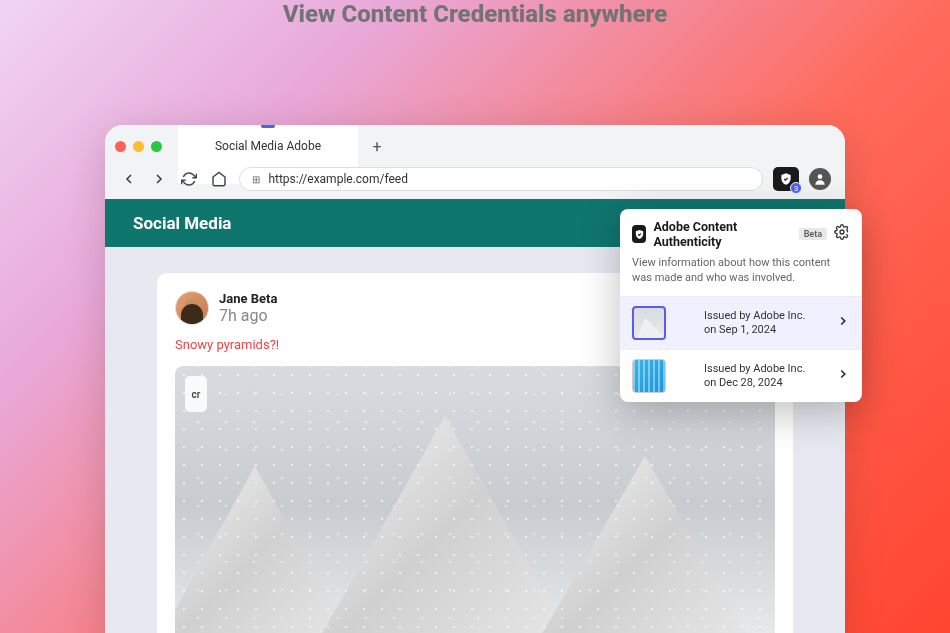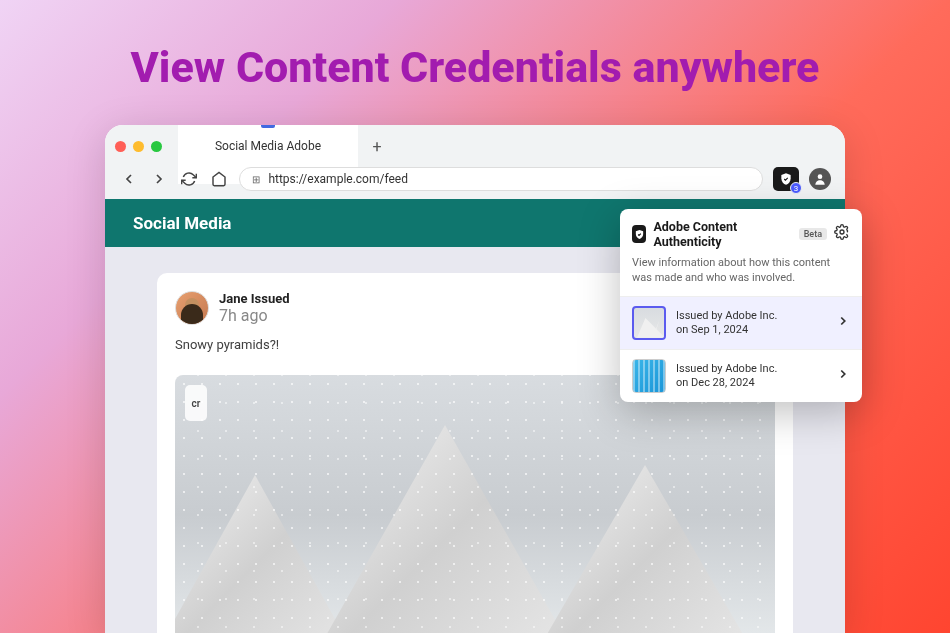--- a/index.html
+++ b/index.html
@@ -1,18 +1,18 @@
 <!DOCTYPE html>
 <html><head>
 <meta charset="utf-8">
 <style>
 * { margin: 0; padding: 0; box-sizing: border-box; font-family: -apple-system, BlinkMacSystemFont, 'Segoe UI', Roboto, sans-serif; }
 body { width: 950px; height: 633px; overflow: hidden; background: linear-gradient(135deg, #f0d4f5 0%, #e8a8d8 25%, #ff6b5b 60%, #ff4530 100%); position: relative; }
 
-.hero-title { text-align: center; padding-top: 42px; font-size: 43px; font-weight: 800; color: #a21caf; }
+.hero-title { text-align: center; font-size: 24px; font-weight: 800; color: #737373; }
 
 .browser-frame { position: absolute; top: 125px; left: 105px; width: 740px; height: 510px; background: #fff; border-radius: 18px 18px 0 0; box-shadow: 0 8px 40px rgba(0,0,0,0.15); overflow: hidden; }
 
 .browser-chrome { background: #f1f3f4; padding: 0; }
 .tab-bar { display: flex; align-items: center; height: 36px; padding: 6px 10px 0 10px; gap: 8px; }
 .traffic-lights { display: flex; gap: 7px; margin-right: 8px; }
 .traffic-light { width: 11px; height: 11px; border-radius: 50%; }
 .tl-red { background: #ff5f57; }
 .tl-yellow { background: #febc2e; }
 .tl-green { background: #28c840; }
@@ -35,21 +35,21 @@
 .site-nav { display: flex; align-items: center; gap: 6px; font-size: 13px; }
 
 .feed-area { background: #e8e8f0; padding: 26px 52px; height: 100%; }
 .post-card { background: #fff; border-radius: 10px; padding: 18px; }
 .post-header { display: flex; align-items: center; gap: 10px; margin-bottom: 12px; }
 .avatar { width: 34px; height: 34px; border-radius: 50%; background: linear-gradient(135deg, #e8a070, #c47850); border: 1px solid #ddd; position: relative; overflow: hidden; }
 .avatar::after { content: ''; position: absolute; bottom: -2px; left: 50%; transform: translateX(-50%); width: 22px; height: 22px; background: #3a2a1a; border-radius: 50% 50% 0 0; }
 .avatar::before { content: ''; position: absolute; top: 6px; left: 50%; transform: translateX(-50%); width: 14px; height: 14px; background: #c49060; border-radius: 50%; }
 .post-author { font-size: 13px; font-weight: 700; color: #222; }
 .post-time { font-size: 16px; color: #888; }
-.post-text { font-size: 13px; color: #404040; margin-bottom: 23px; }
+.post-text { font-size: 13px; color: #ef4444; margin-bottom: 14px; }
 .post-image { position: relative; width: 100%; height: 280px; border-radius: 8px; overflow: hidden; background: linear-gradient(180deg, #d8dce0 0%, #c8ccd0 50%, #e8ecee 100%); }
 .cr-badge { position: absolute; top: 10px; left: 10px; width: 22px; height: 36px; background: rgba(255,255,255,0.85); border-radius: 5px; display: flex; align-items: center; justify-content: center; font-size: 10px; font-weight: 600; color: #444; z-index: 2; }
 .pyramid { position: absolute; bottom: 0; background: linear-gradient(135deg, #f5f5f5 0%, #d0d0d0 50%, #e8e8e8 100%); }
 .pyr1 { left: -20px; width: 200px; height: 180px; clip-path: polygon(50% 0, 0 100%, 100% 100%); }
 .pyr2 { left: 140px; width: 260px; height: 230px; clip-path: polygon(50% 0, 0 100%, 100% 100%); }
 .pyr3 { left: 360px; width: 220px; height: 190px; clip-path: polygon(50% 0, 0 100%, 100% 100%); }
 .snow-overlay { position: absolute; inset: 0; background-image: radial-gradient(circle, rgba(255,255,255,0.9) 1px, transparent 1px), radial-gradient(circle, rgba(255,255,255,0.7) 1px, transparent 1px); background-size: 18px 18px, 28px 28px; background-position: 0 0, 9px 14px; opacity: 0.7; }
 
 .popup { position: absolute; top: 209px; left: 620px; width: 242px; background: #fff; border-radius: 8px; box-shadow: 0 10px 40px rgba(0,0,0,0.25); overflow: hidden; z-index: 10; }
 .popup-header { display: flex; align-items: center; gap: 7px; padding: 10px 12px 6px 12px; }
@@ -59,21 +59,21 @@
 .popup-gear { margin-left: auto; cursor: pointer; color: #333; }
 .popup-desc { font-size: 11px; color: #666; padding: 0 12px 10px 12px; line-height: 1.4; }
 .cred-item { display: flex; align-items: center; gap: 10px; padding: 9px 12px; cursor: pointer; border-top: 1px solid #eee; }
 .cred-item.active { background: #f0f0ff; }
 .cred-thumb { width: 34px; height: 34px; border-radius: 4px; border: 1px solid #ccc; overflow: hidden; position: relative; flex-shrink: 0; }
 .cred-item.active .cred-thumb { border: 2px solid #5b5bef; }
 .thumb-pyr { background: linear-gradient(180deg, #d8dce0, #e8e8e8); }
 .thumb-pyr::after { content: ''; position: absolute; bottom: 0; left: 3px; width: 28px; height: 22px; background: #f0f0f0; clip-path: polygon(30% 10%, 0 100%, 60% 100%, 80% 20%, 55% 100%, 100% 100%); }
 .thumb-blue { background: linear-gradient(135deg, #3ab5e8, #1a95d8); }
 .thumb-blue::after { content: ''; position: absolute; inset: 0; background: repeating-linear-gradient(90deg, rgba(255,255,255,0.4) 0 2px, transparent 2px 5px); }
-.cred-text { flex: 1; }
+.cred-text { flex: 1; margin-left: 28px; }
 .cred-issuer { font-size: 11px; color: #333; line-height: 1.3; }
 .cred-date { font-size: 11px; color: #333; }
 .cred-arrow { color: #333; }
 </style>
 </head>
 <body>
 
 <h1 class="hero-title">View Content Credentials anywhere</h1>
 
 <div class="browser-frame">
@@ -141,21 +141,21 @@
         </svg>
       <span>H</span>
     </div>
   </div>
 
   <div class="feed-area">
     <div class="post-card">
       <div class="post-header">
         <div class="avatar"></div>
         <div>
-          <div class="post-author">Jane Issued</div>
+          <div class="post-author">Jane Beta</div>
           <div class="post-time">7h ago</div>
         </div>
       </div>
       <div class="post-text">Snowy pyramids?!</div>
       <div class="post-image">
         <div class="cr-badge">cr</div>
         <div class="pyramid pyr1"></div>
         <div class="pyramid pyr2"></div>
         <div class="pyramid pyr3"></div>
         <div class="snow-overlay"></div>

